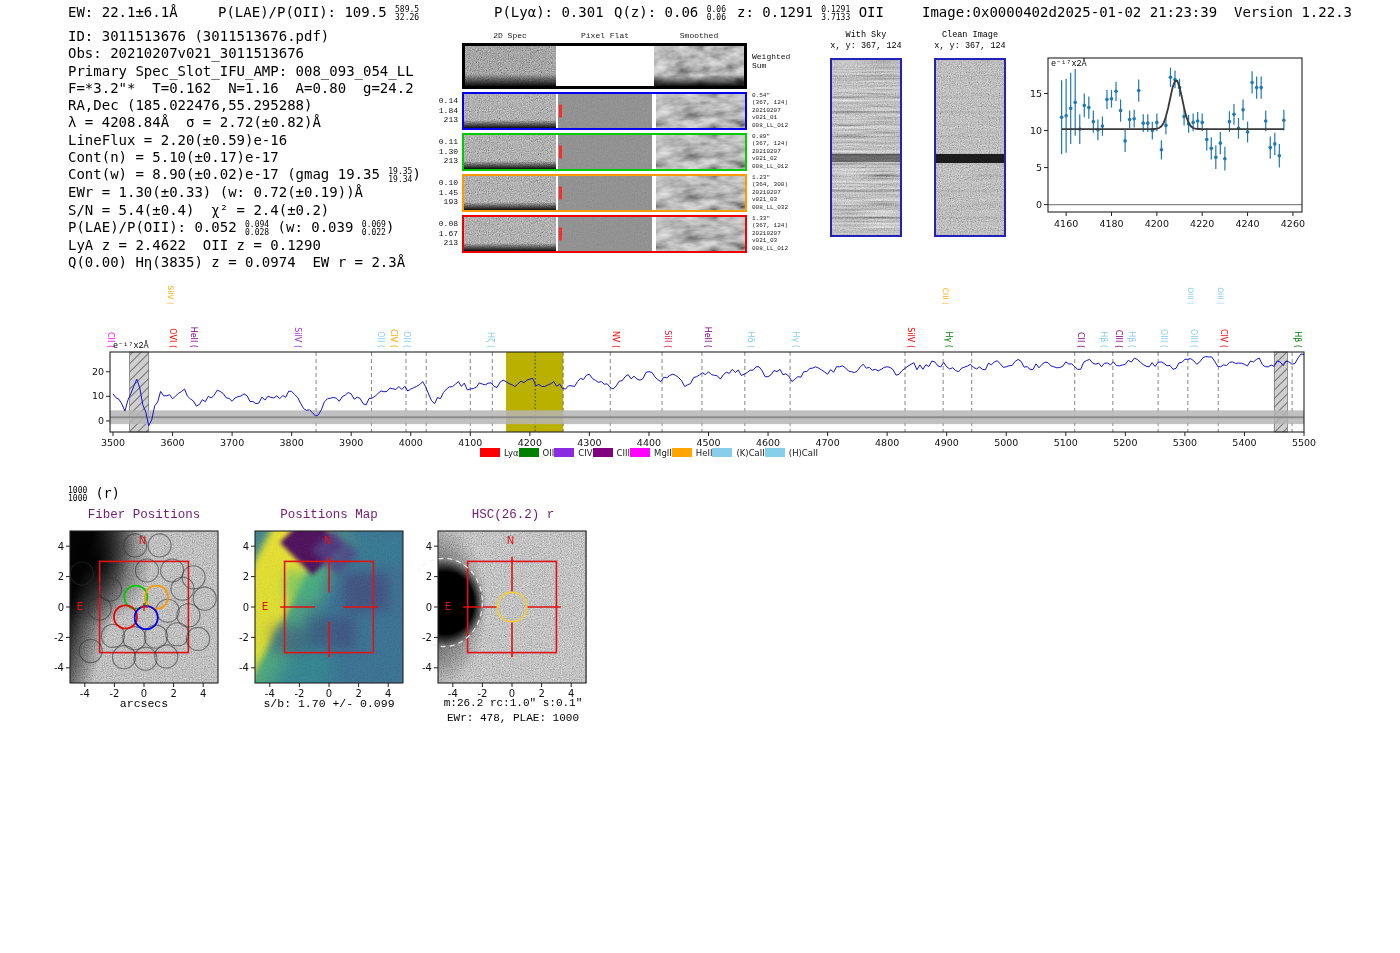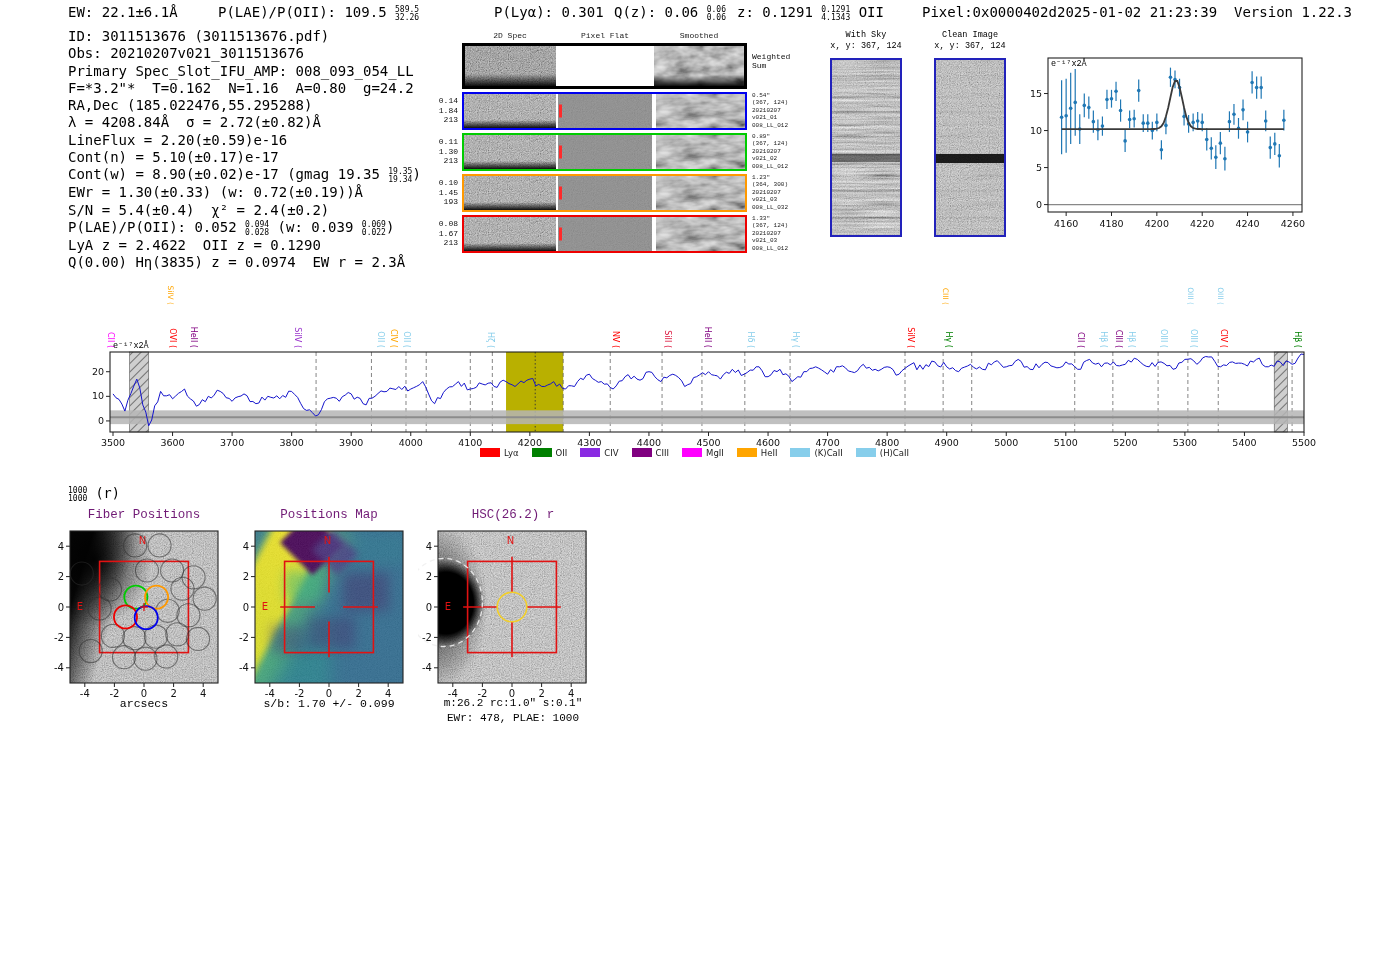--- a/index.html
+++ b/index.html
@@ -13,21 +13,21 @@
   .frac{display:inline-block;vertical-align:-3px;font-size:8px;line-height:8px;text-align:left}
   .frac .ft,.frac .fb{display:block;height:8px}
   .colhdr{top:31px;font-size:8px;color:#222;transform:translateX(-50%)}
   .twod-row{display:flex;gap:2px;background:#fff;box-sizing:border-box}
   .cell{position:relative;overflow:hidden;height:100%;flex:none}
   .fillsvg{position:absolute;inset:0;width:100%;height:100%}
   .botdark{position:absolute;left:0;right:0;bottom:0;height:10px;
            background:linear-gradient(to top,rgba(0,0,0,.92),rgba(0,0,0,0))}
   .redtick{position:absolute;left:1px;top:50%;transform:translateY(-50%);width:3px;height:13px;background:#ff2a2a}
   .skybox{overflow:hidden;background:#9a9a9a;border:2px solid #2222bb;box-sizing:border-box;position:absolute}
-  #spec-legend{display:flex;align-items:flex-end;gap:13px;font-family:"DejaVu Sans",sans-serif;
+  #spec-legend{display:flex;align-items:flex-end;font-family:"DejaVu Sans",sans-serif;
                font-size:8.5px;color:#222}
   #spec-legend .sw{display:inline-block;width:20px;height:9px;margin-right:4px;vertical-align:-1px}
   .maptitle{font-size:12.5px;text-align:center;color:#701a75}
   .mapxlabel{font-size:11.5px;text-align:center;color:#000}
 </style>
 </head>
 <body>
 
 <svg width="0" height="0" style="position:absolute">
   <defs>
@@ -63,22 +63,22 @@
     </filter>
   </defs>
 </svg>
 
 <div class="canvas">
 
   <div class="abs hdr" style="left:68px;top:4px"><span>EW: 22.1±6.1Å</span></div>
   <div class="abs hdr" style="left:218px;top:4px"><span>P(LAE)/P(OII): 109.5</span> <span class="frac"><span class="ft">589.5</span><span class="fb">32.26</span></span></div>
   <div class="abs hdr" style="left:494px;top:4px"><span>P(Lyα): 0.301</span></div>
   <div class="abs hdr" style="left:614px;top:4px"><span>Q(z): 0.06</span> <span class="frac"><span class="ft">0.06</span><span class="fb">0.06</span></span></div>
-  <div class="abs hdr" style="left:737px;top:4px"><span>z: 0.1291</span> <span class="frac"><span class="ft">0.1291</span><span class="fb">4.1343</span></span> <span>OII</span></div>
-  <div class="abs hdr" style="left:922px;top:4px"><span>Pixel:0x0000402d</span></div>
+  <div class="abs hdr" style="left:737px;top:4px"><span>z: 0.1291</span> <span class="frac"><span class="ft">0.1291</span><span class="fb">3.7133</span></span> <span>OII</span></div>
+  <div class="abs hdr" style="left:922px;top:4px"><span>Image:0x0000402d</span></div>
   <div class="abs hdr" style="left:1057px;top:4px"><span>2025-01-02 21:23:39</span>  <span>Version 1.22.3</span></div>
 
   <div class="abs" id="info-block"><div><span>ID: 3011513676 (3011513676.pdf)</span></div><div><span>Obs: 20210207v021_3011513676</span></div><div><span>Primary Spec_Slot_IFU_AMP: 008_093_054_LL</span></div><div><span>F=*3.2"*  T=0.162  N=1.16  A=0.80  g=24.2</span></div><div><span>RA,Dec (185.022476,55.295288)</span></div><div><span>λ = 4208.84Å  σ = 2.72(±0.82)Å</span></div><div><span>LineFlux = 2.20(±0.59)e-16</span></div><div><span>Cont(n) = 5.10(±0.17)e-17</span></div><div><span>Cont(w) = 8.90(±0.02)e-17 (gmag 19.35 </span><span class="frac"><span class="ft">19.35</span><span class="fb">19.34</span></span><span>)</span></div><div><span>EWr = 1.30(±0.33) (w: 0.72(±0.19))Å</span></div><div><span>S/N = 5.4(±0.4)  χ² = 2.4(±0.2)</span></div><div><span>P(LAE)/P(OII): 0.052 </span><span class="frac"><span class="ft">0.094</span><span class="fb">0.028</span></span><span> (w: 0.039 </span><span class="frac"><span class="ft">0.069</span><span class="fb">0.022</span></span><span>)</span></div><div><span>LyA z = 2.4622  OII z = 0.1290</span></div><div><span>Q(0.00) Hη(3835) z = 0.0974  EW r = 2.3Å</span></div></div>
 
   <span class="abs sans colhdr" style="left:510px">2D Spec</span>
   <span class="abs sans colhdr" style="left:605px">Pixel Flat</span>
   <span class="abs sans colhdr" style="left:699px">Smoothed</span>
 
   <div class="twod-row abs" style="left:462px;top:43px;width:285px;height:46px;border:3px solid #000">
     <div class="cell" style="width:91px;background:#787878">

